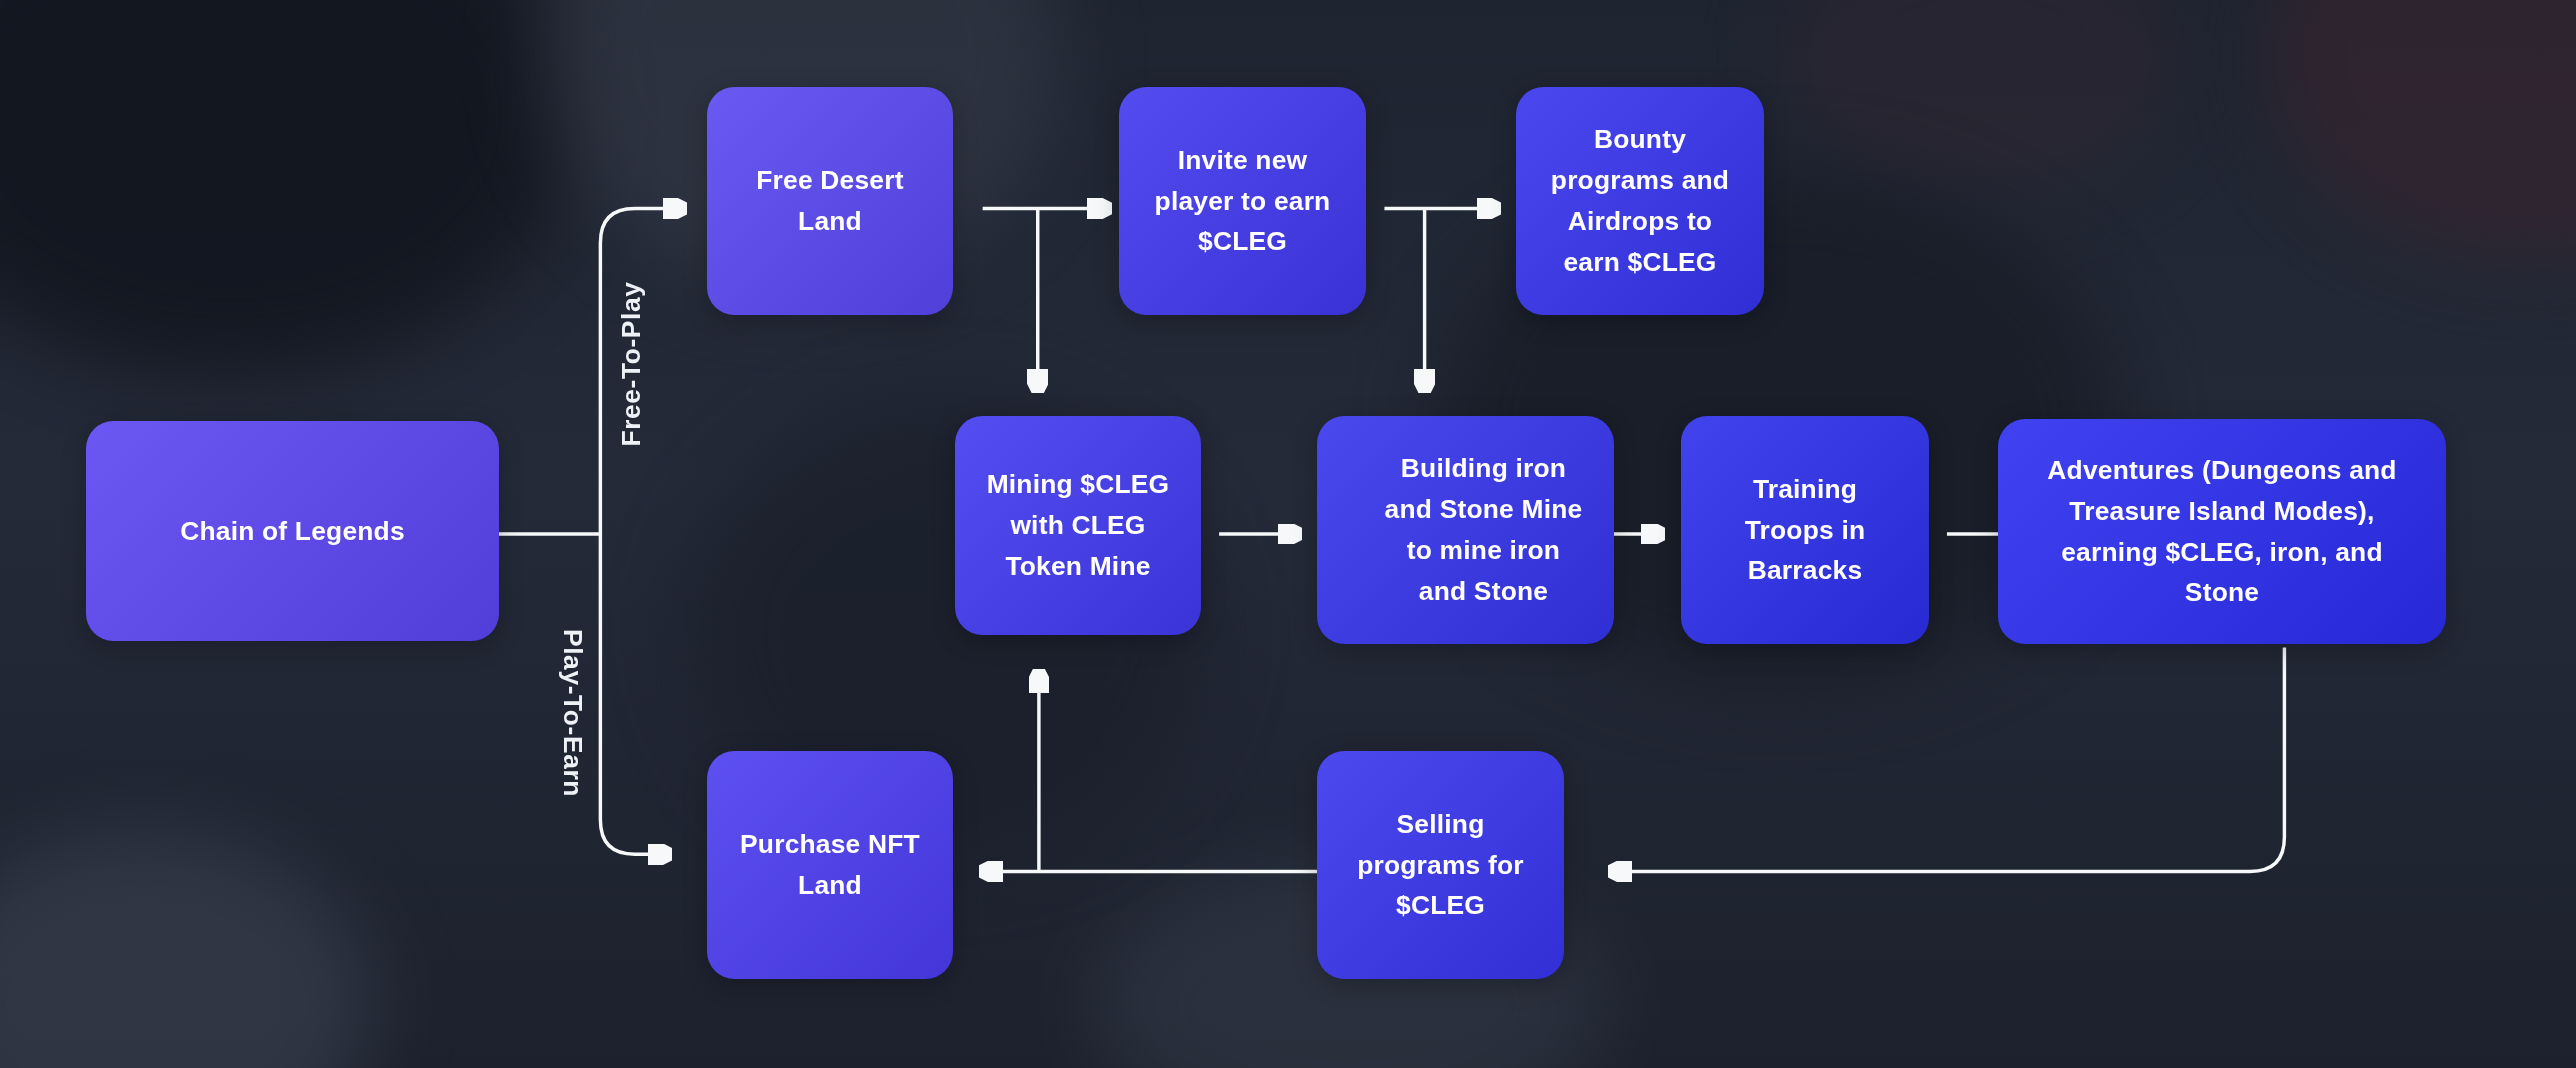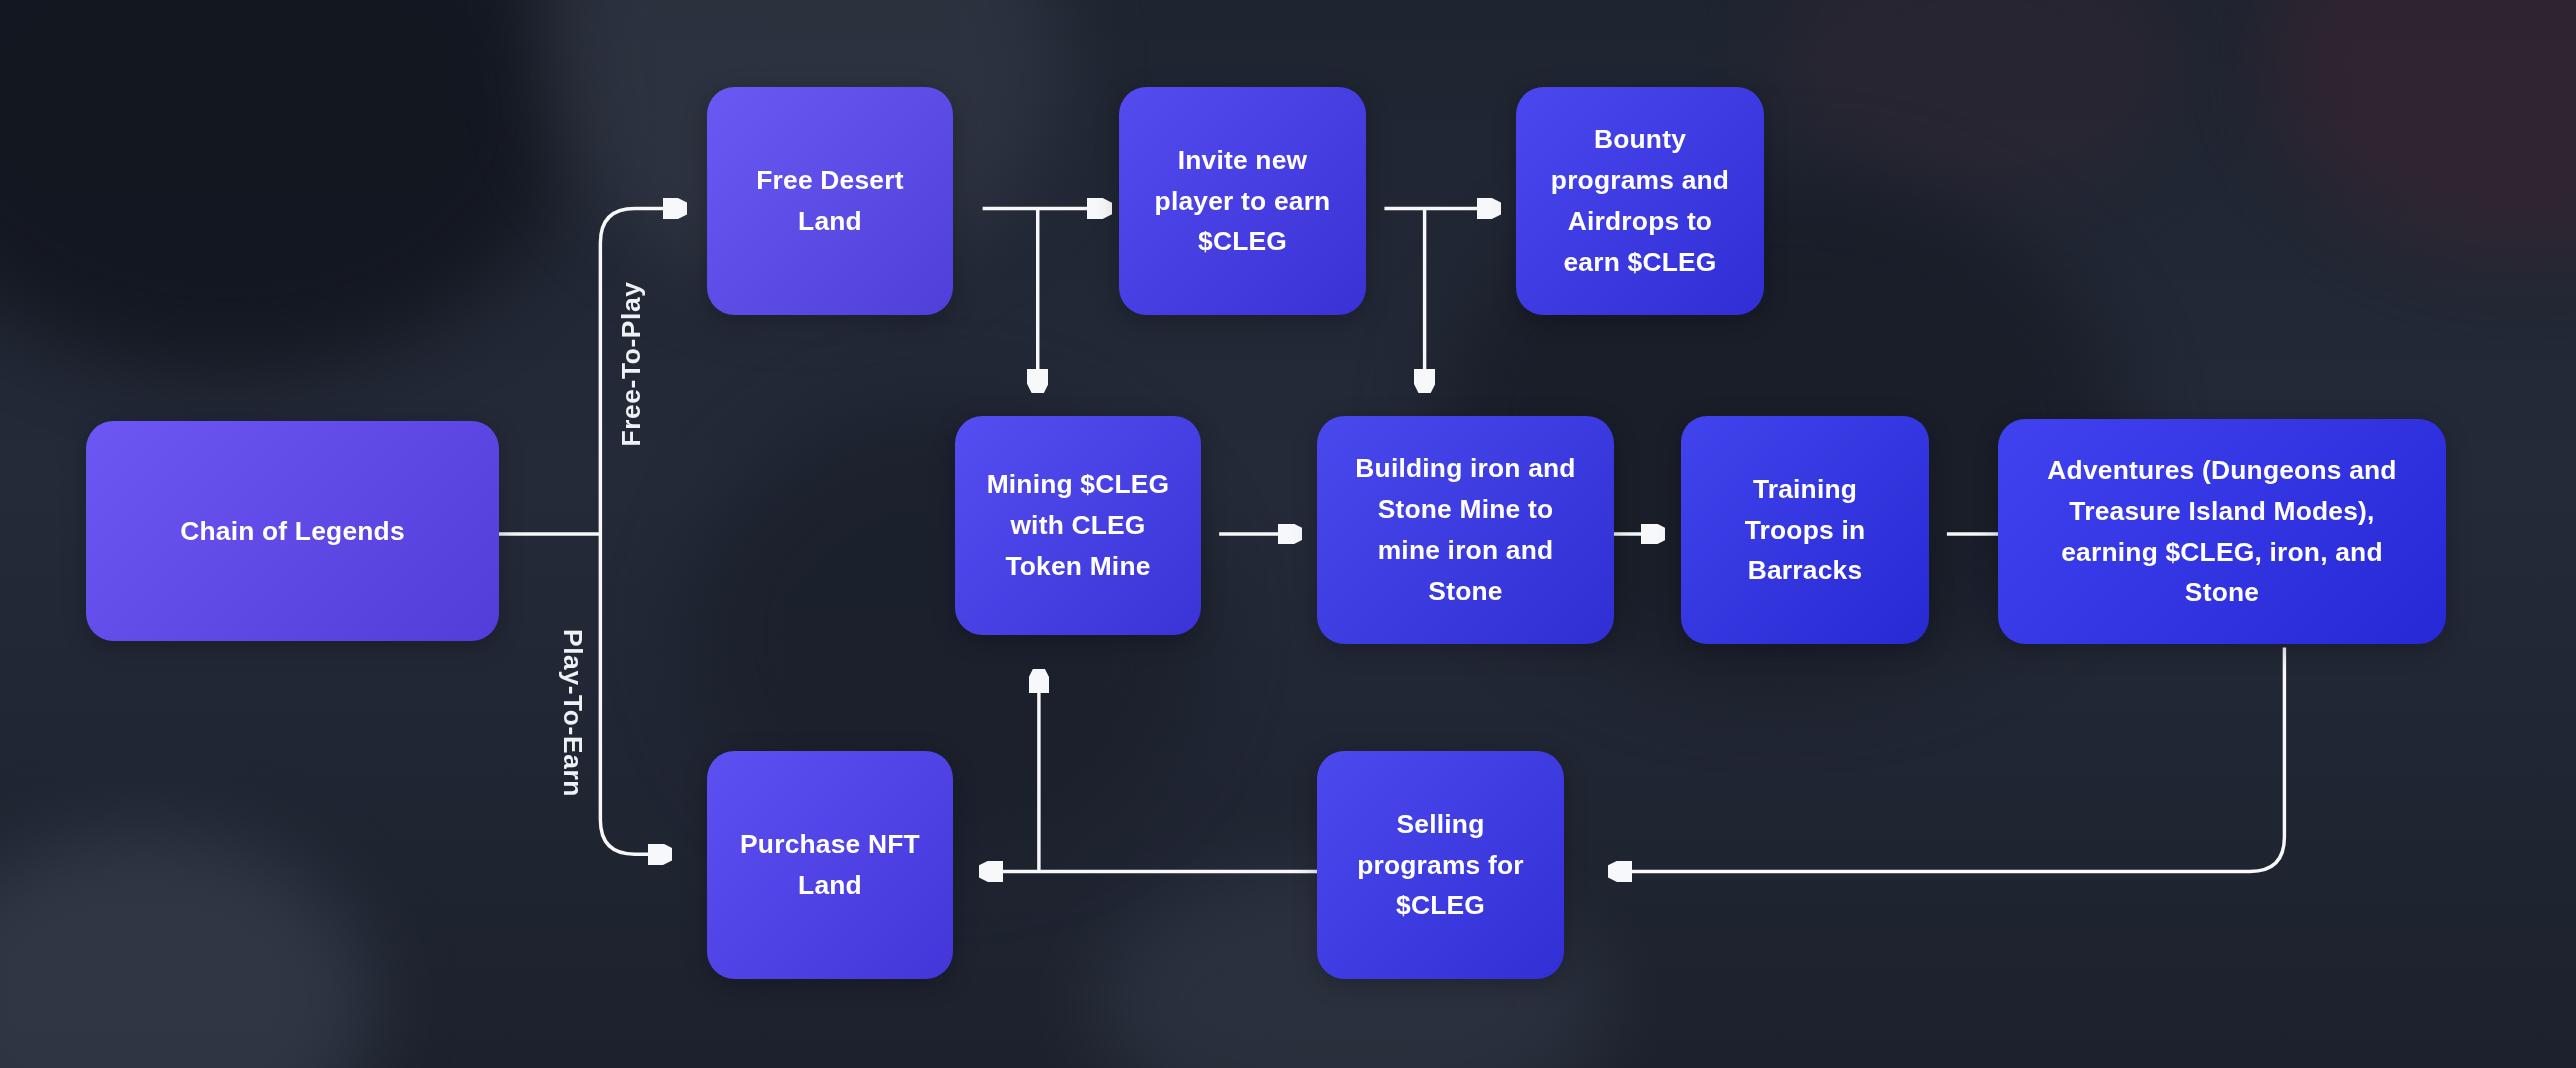--- a/index.html
+++ b/index.html
@@ -31,21 +31,21 @@
     font-size:26.4px;font-weight:600;line-height:1.55;letter-spacing:0.2px;
     background-image:linear-gradient(135deg,rgba(255,255,255,.10),rgba(0,0,0,.10));
     box-shadow:0 5.7px 23px rgba(0,0,10,.25);
   }
   .node .node-label{display:block;padding:13.8px 30px;}
   .n-chain   {left:86px; top:421px; width:413px; height:220px;}
   .n-free    {left:707px;top:87px; width:246px; height:228px;}
   .n-invite  {left:1119px;top:87px; width:247px; height:228px;}
   .n-bounty  {left:1516px;top:87px; width:248px; height:228px;align-items:center;}
   .n-mining  {left:955px;top:416px; width:246px; height:219px;}
-  .n-building{left:1317px;top:416px; width:297px; height:228px;}
+  .n-building{left:1317px;top:416px; width:261px; height:228px;padding-left:36px;}
   .n-training{left:1681px;top:416px; width:248px; height:228px;border-radius:26px;}
   .n-advent  {left:1998px;top:419px; width:448px; height:225px;}
   .n-advent .node-label{padding:13.8px 34px;}
   .n-purchase{left:707px;top:751px;width:246px; height:228px;}
   .n-selling {left:1317px;top:751px;width:247px; height:228px;}
 
   
   .vlabel{
     position:absolute;z-index:2;color:#eef1f5;white-space:nowrap;
     font-size:26.4px;font-weight:600;letter-spacing:0.6px;

